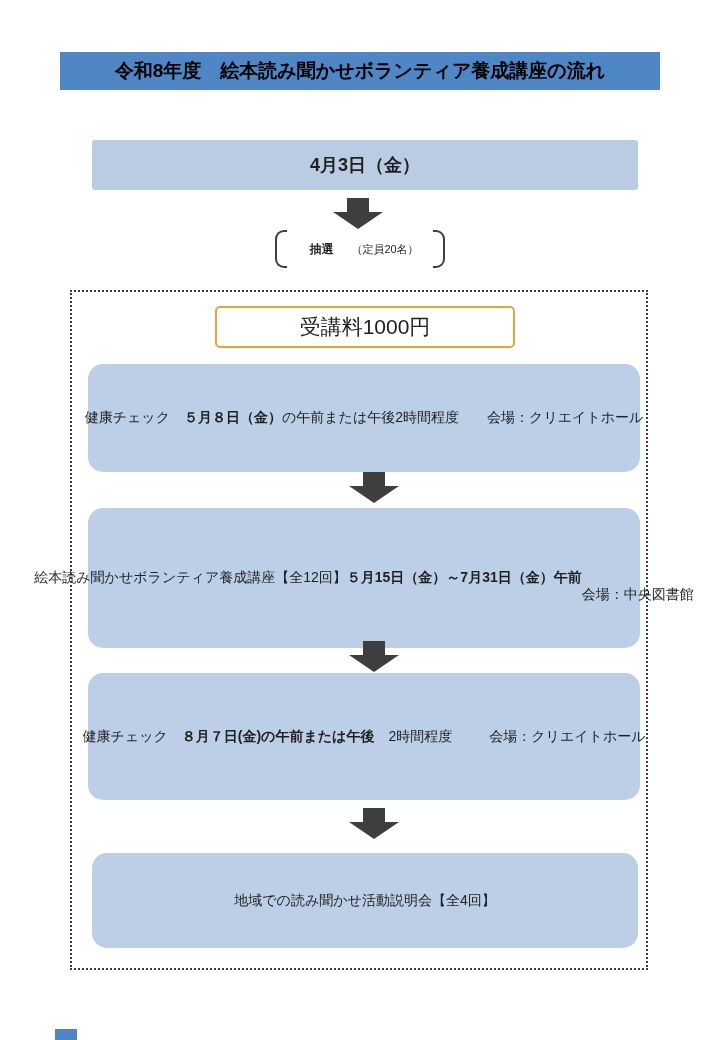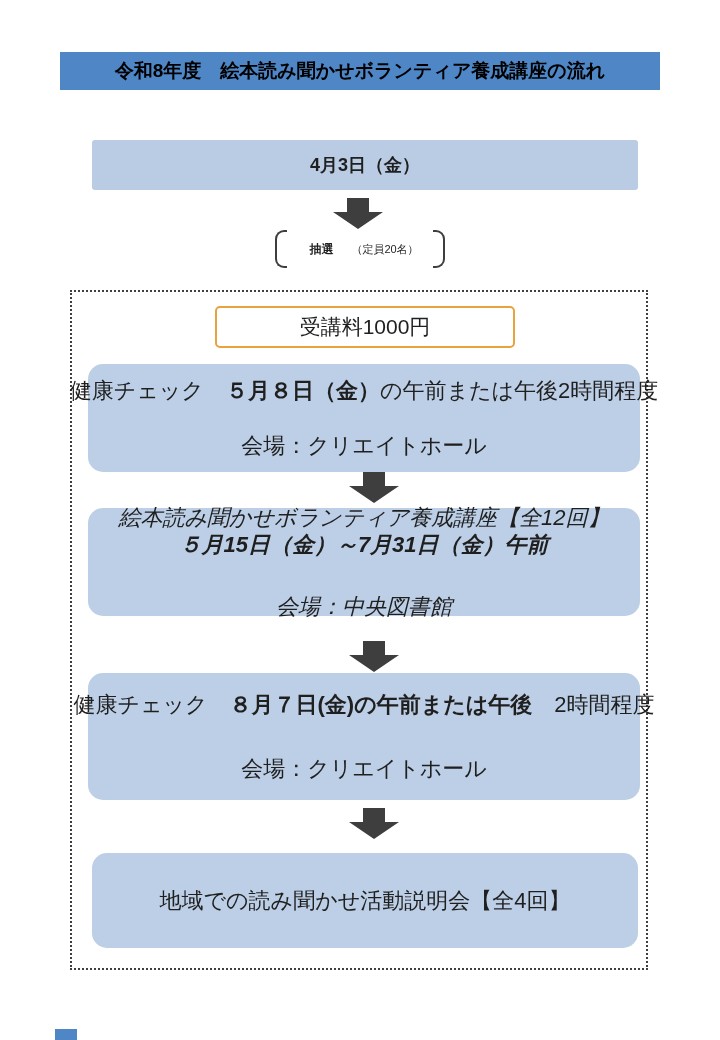--- a/index.html
+++ b/index.html
@@ -34,26 +34,26 @@
     position:absolute;left:70px;top:290px;width:578px;height:680px;
     box-sizing:border-box;border:2px dotted #3F3F3F;
   }
   .fee-box{
     position:absolute;left:215px;top:306px;width:300px;height:42px;
     box-sizing:border-box;background:#ffffff;border:2px solid #E8A33D;border-radius:5px;
     display:flex;align-items:center;justify-content:center;font-size:21px;
   }
   .flow-box{
     position:absolute;left:88px;width:552px;background:#BCCFE6;border-radius:15px;
-    display:flex;flex-direction:column;align-items:center;justify-content:center;
-    font-size:22px;text-align:center;line-height:1.25;
+    display:flex;flex-direction:row;align-items:center;justify-content:center;
+    font-size:14px;text-align:center;line-height:1.25;
   }
   .flow-box .vline{white-space:nowrap;}
   .box-a{top:364px;height:108px;gap:28px;}
-  .box-b{top:508px;height:108px;font-style:italic;}
+  .box-b{top:508px;height:140px;}
   .box-b .venue{margin-top:34px;}
   .box-c{top:673px;height:127px;gap:37px;}
   .box-d{top:853px;height:95px;gap:10px;left:92px;width:546px;}
   .page-accent{position:absolute;left:55px;top:1029px;width:22px;height:11px;background:#4E86C6;}
 </style>
 </head>
 <body>
 
 <div class="canvas">
 

